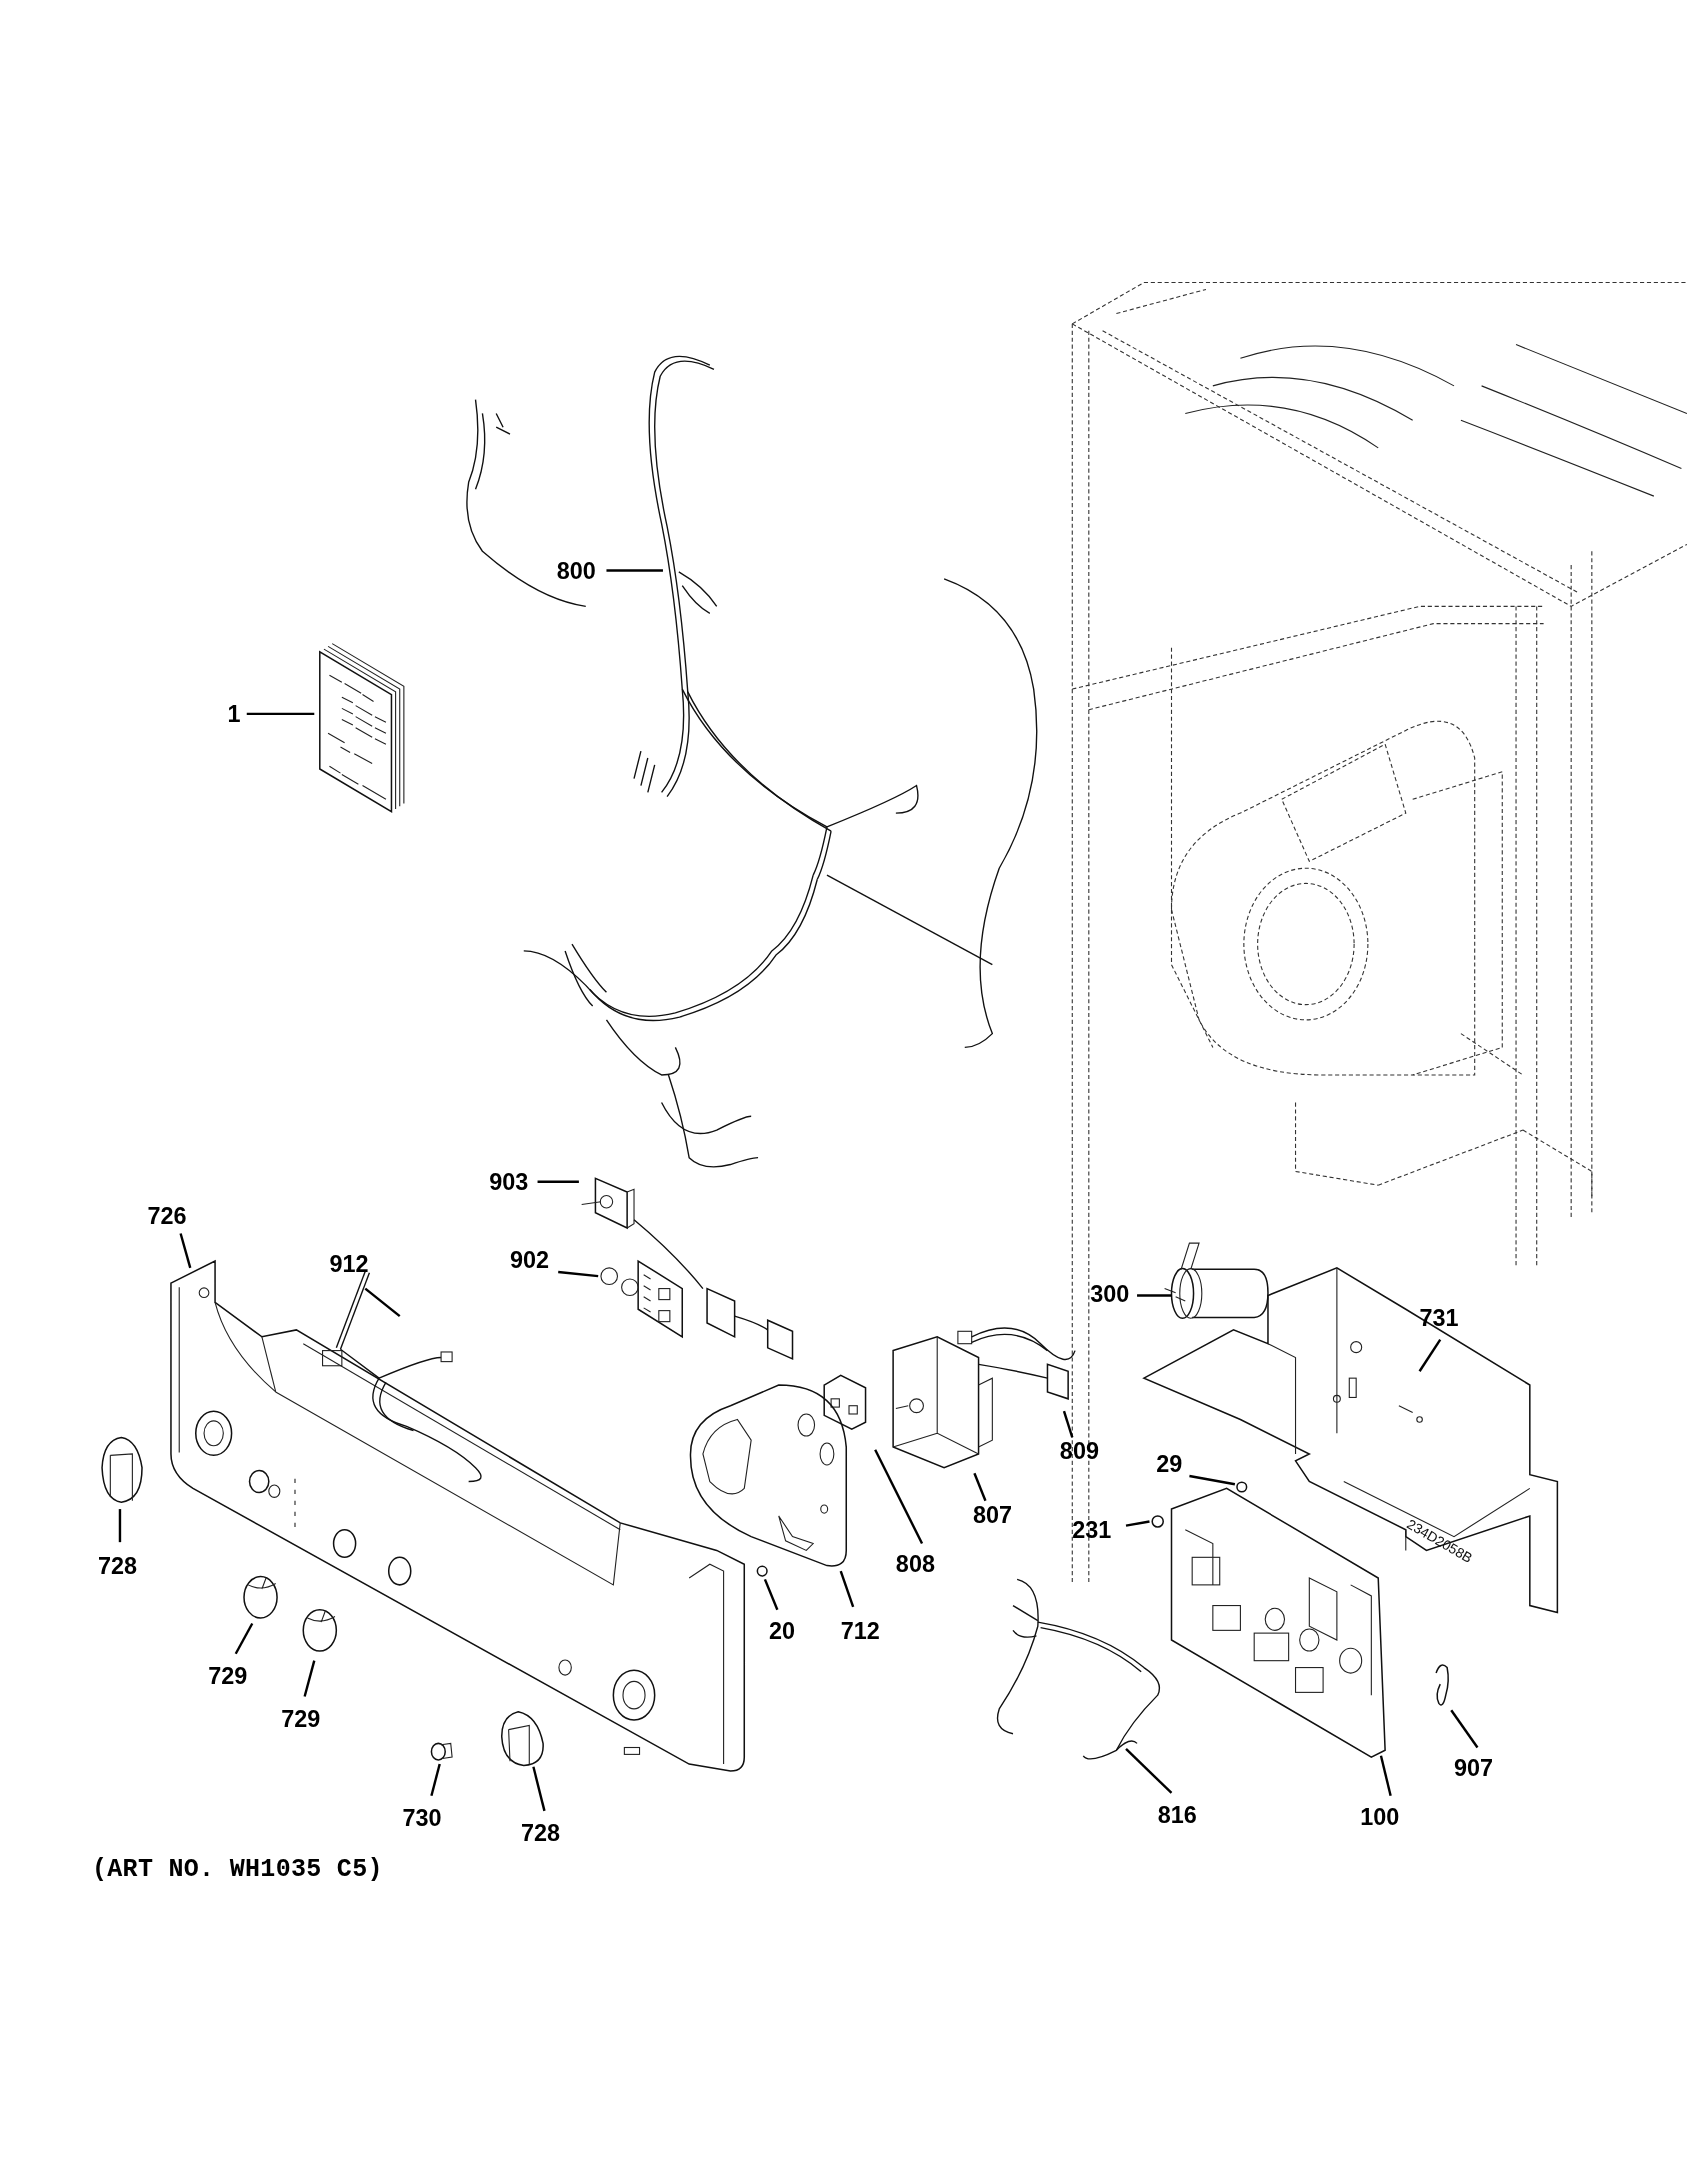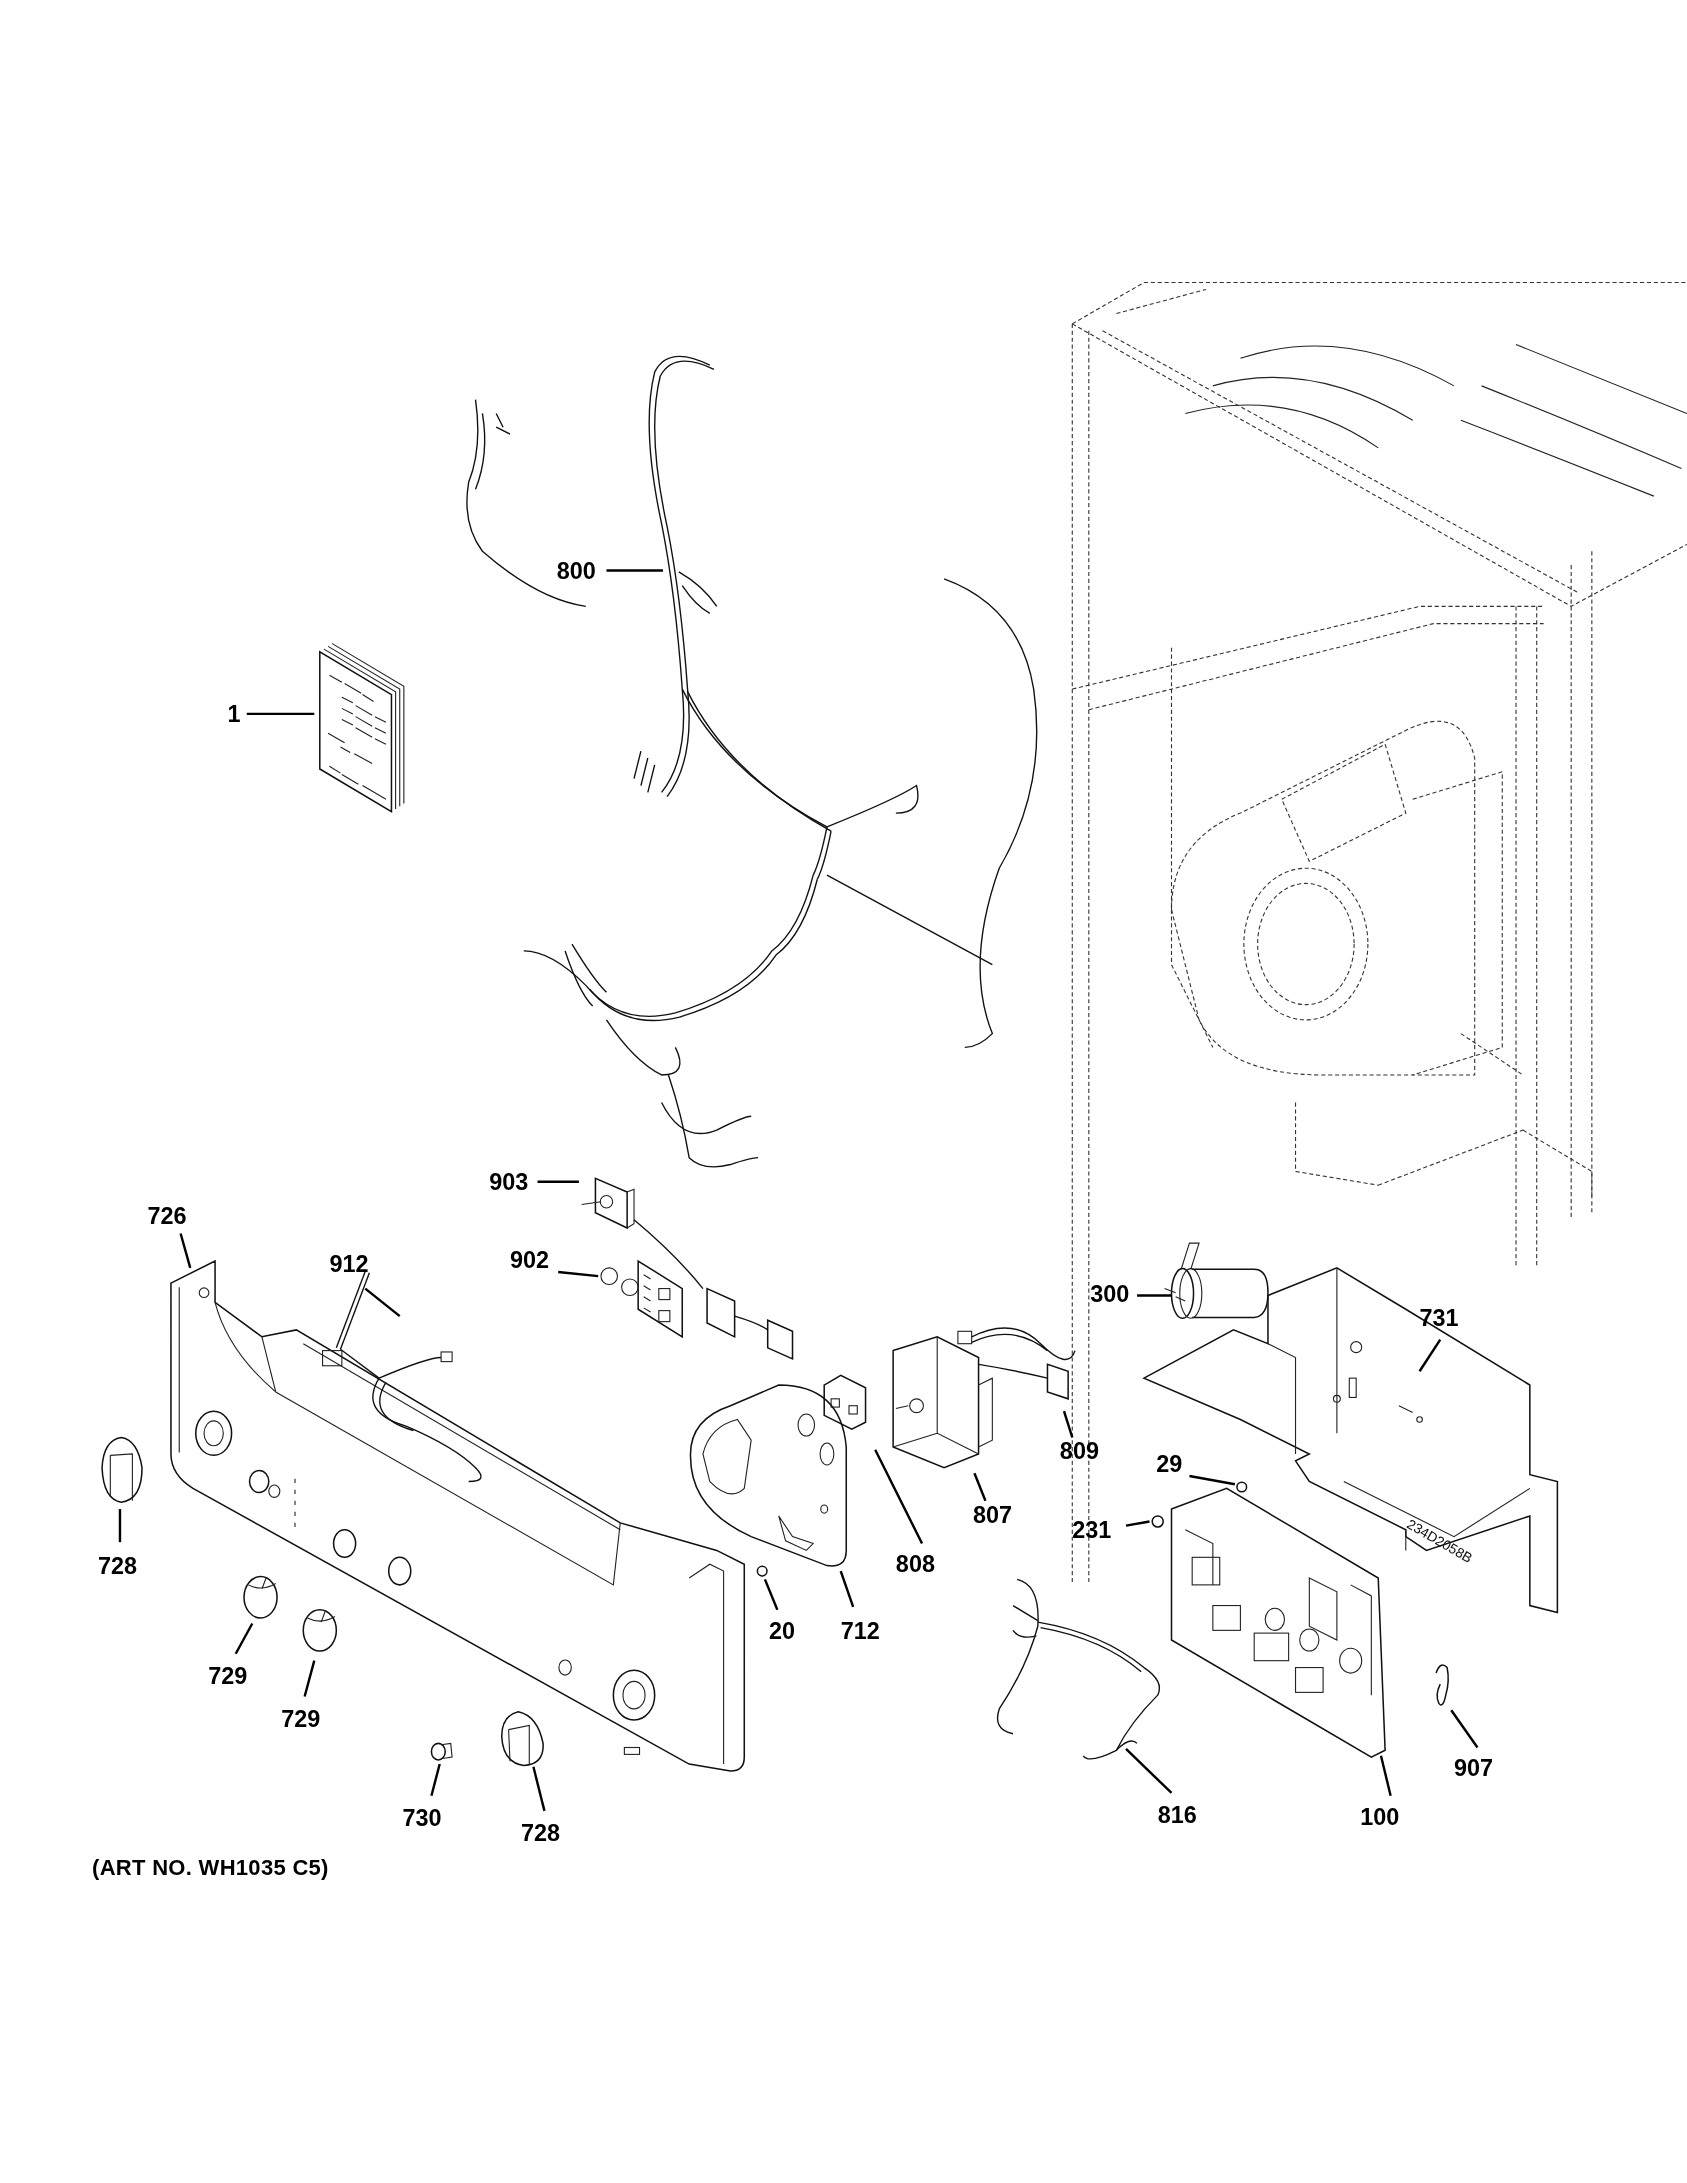--- a/index.html
+++ b/index.html
@@ -5,22 +5,22 @@
     html, body { margin: 0; padding: 0; background: #ffffff; }
     body { width: 1687px; height: 2183px; position: relative; overflow: hidden;
            font-family: "Liberation Sans", sans-serif; color: #000; }
     #diagram { position: absolute; left: 0; top: 0; width: 1687px; height: 2183px; }
     .part-label { font-family: "Liberation Sans", sans-serif; font-weight: bold; font-size: 34px; fill: #000; }
     .leader { stroke: #000; stroke-width: 3.5; fill: none; }
     .ln { stroke: #111; stroke-width: 2.2; fill: none; }
     .ln-thin { stroke: #222; stroke-width: 1.6; fill: none; }
     .dash { stroke: #333; stroke-width: 1.6; fill: none; stroke-dasharray: 6 4; }
     .wire { stroke: #111; stroke-width: 2; fill: none; }
-    #art-number { position: absolute; left: 92px; top: 1855px; font-weight: bold; font-size: 22px;
-                  font-family: Liberation Sans, sans-serif; letter-spacing: 0.3px; }
+    #art-number { position: absolute; left: 92px; top: 1855px; font-weight: bold; font-size: 25px;
+                  font-family: Liberation Mono, monospace; letter-spacing: 0.3px; }
     .bracket-code { font-family: "Liberation Sans", sans-serif; font-size: 20px; fill: #111; }
   </style>
 </head>
 <body>
 
 <svg id="diagram" viewBox="0 0 2448 3168" xmlns="http://www.w3.org/2000/svg">
 
   <g>
 
     <path class="dash" d="M1556 470 L1660 410 L2448 410"></path>

